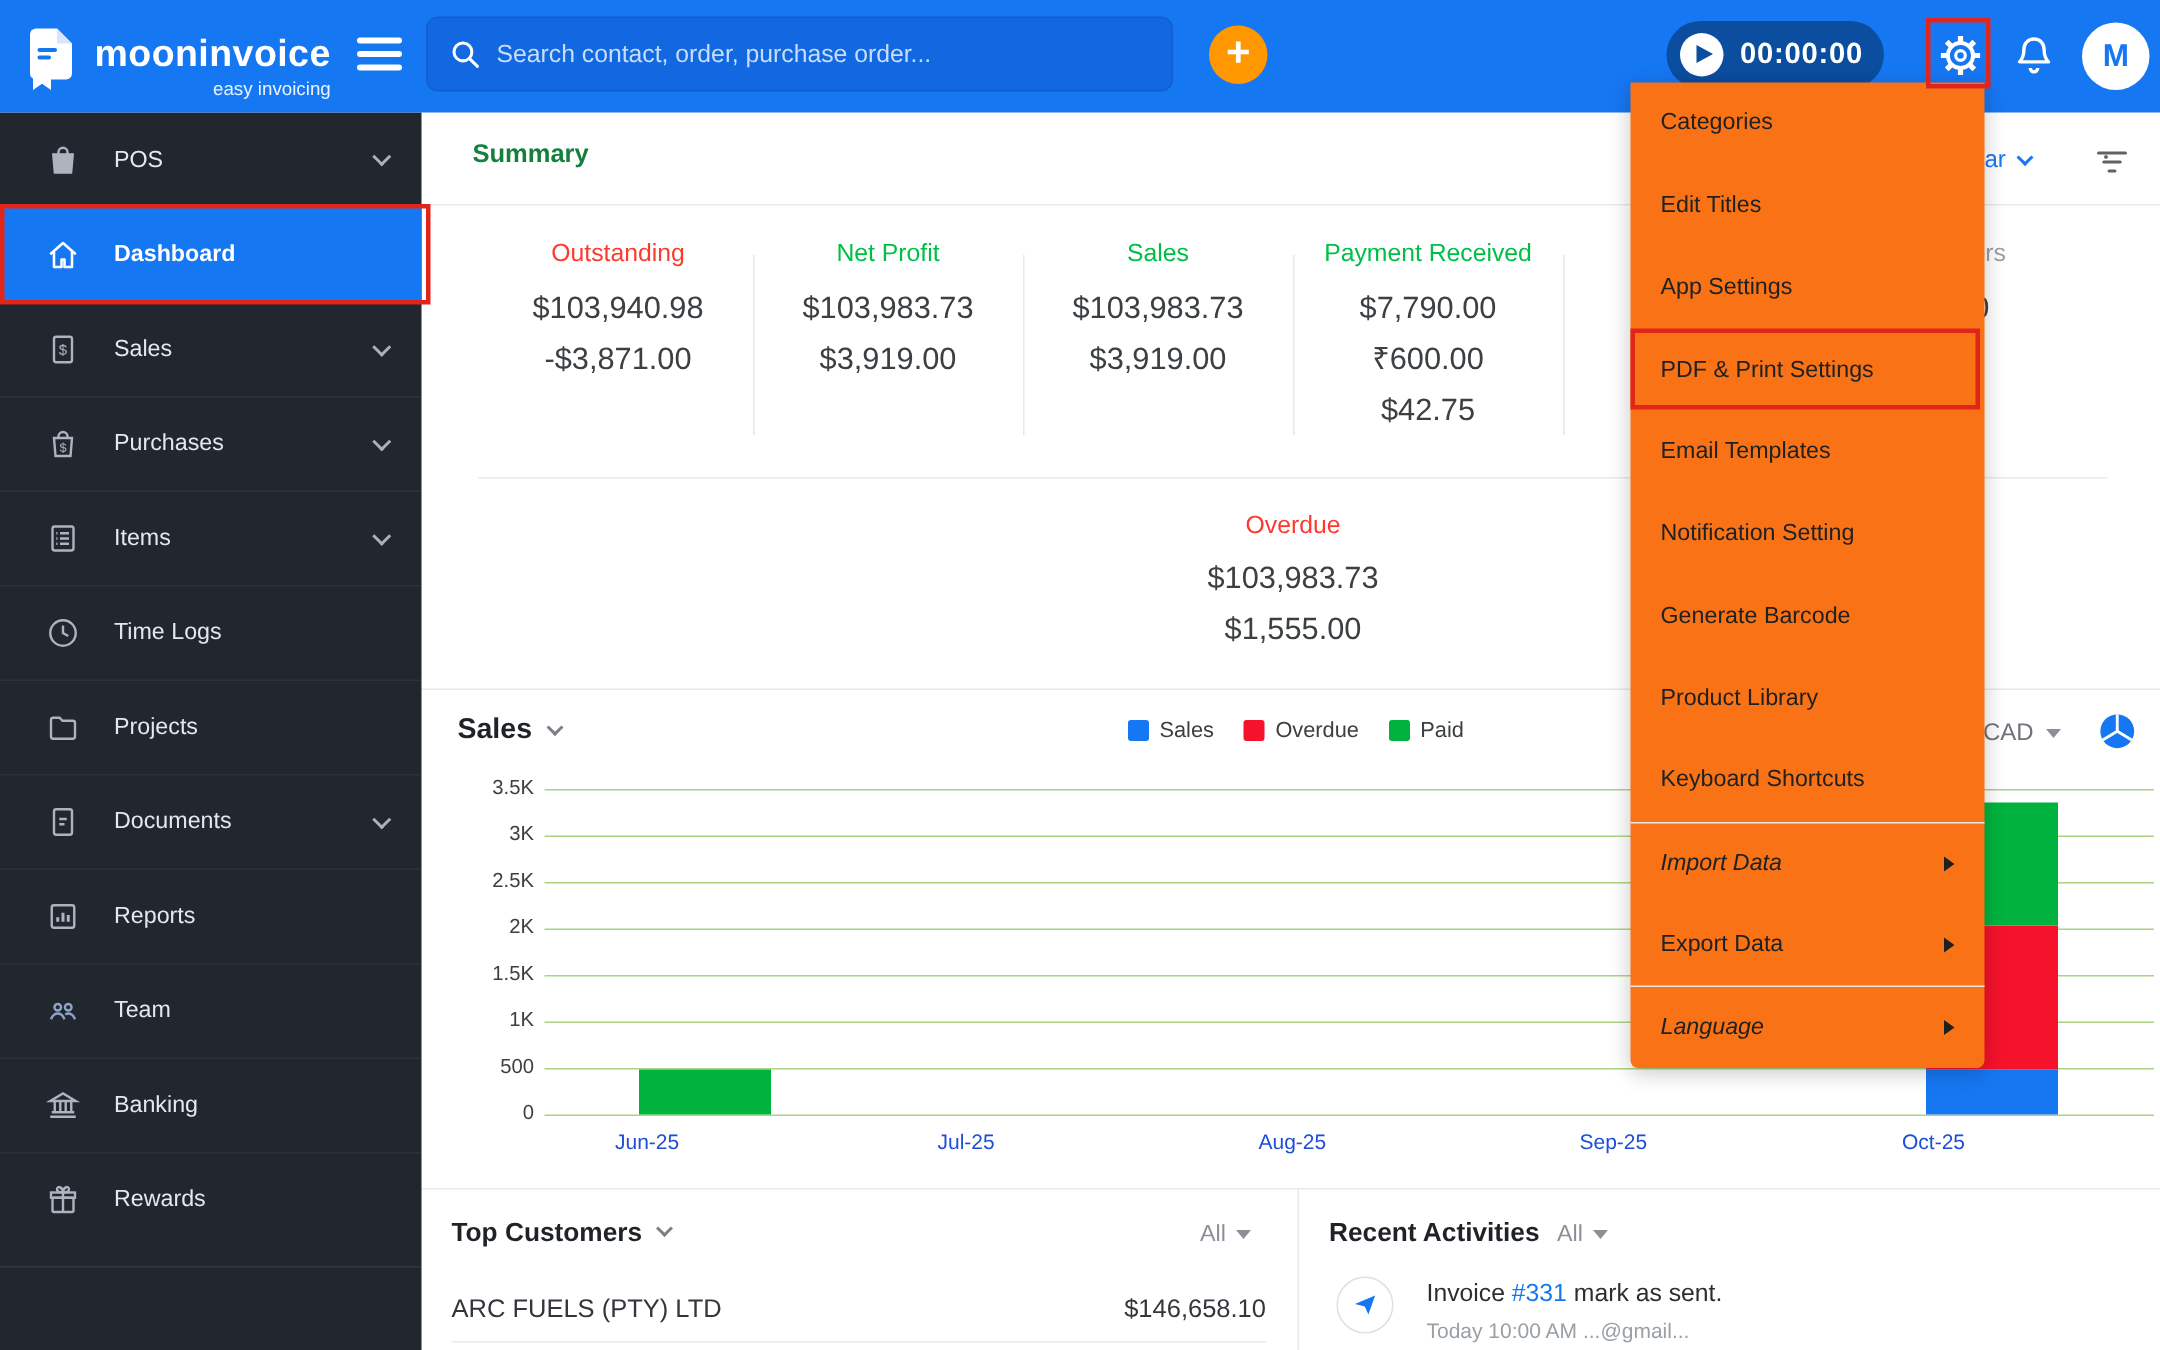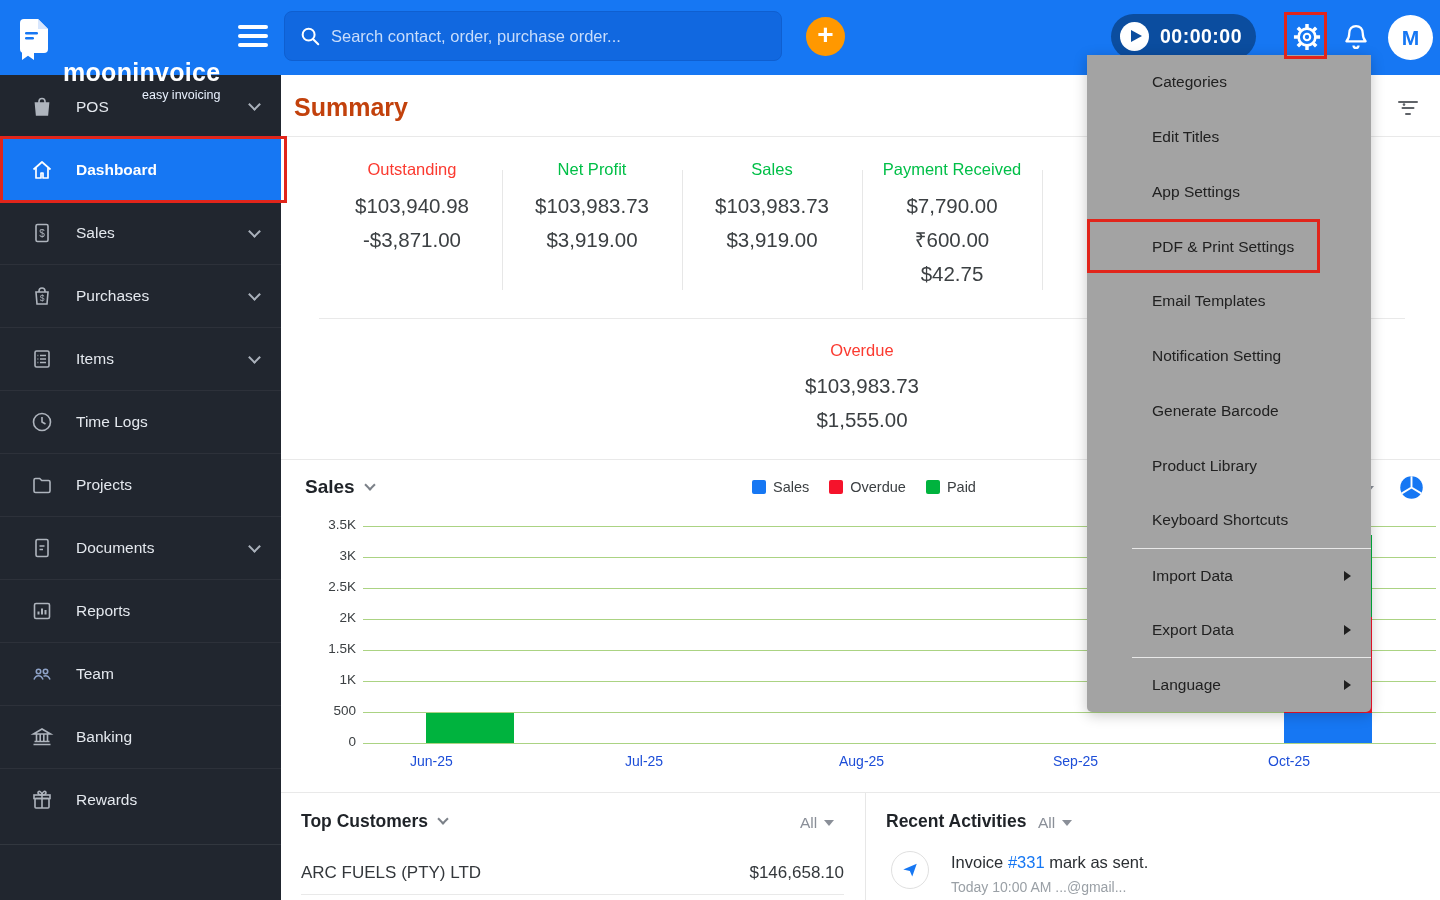--- a/index.html
+++ b/index.html
@@ -39,21 +39,21 @@
   .nav-icon{width:24px;height:24px;flex:none;}
   .nav-label{color:#e4e8ee;font-size:15.5px;margin-left:22px;flex:1;}
   .nav-chev{width:9px;height:9px;border-right:2px solid #aab1bb;border-bottom:2px solid #aab1bb;transform:rotate(45deg);margin-top:-4px;}
   .nav-item.active{background:var(--accent);border-top-color:transparent;}
   .nav-item.active .nav-label{color:#fff;font-weight:bold;}
   .gethelp-wrap{position:absolute;left:0;top:757px;width:281px;border-top:1px solid rgba(255,255,255,.08);padding:16px 0 0 0;margin-top:12px;}
 
   
   .main{position:absolute;left:281px;top:75px;width:1159px;height:825px;background:#fff;}
   .sum-header{position:absolute;left:0;top:0;width:1159px;height:62px;border-bottom:1px solid #e9e9e9;}
-  .sum-title{position:absolute;left:13px;top:18px;font-size:25px;font-weight:bold;color:#c2410c;}
+  .sum-title{position:absolute;left:34px;top:18px;font-size:17px;font-weight:bold;color:#15803d;}
   .period{position:absolute;left:1042px;top:23px;color:var(--accent);font-size:16px;display:flex;align-items:center;gap:9px;cursor:pointer;}
   .chev-blue{width:8px;height:8px;border-right:2px solid var(--accent);border-bottom:2px solid var(--accent);transform:rotate(45deg);margin-top:-4px;}
   .filterbtn{position:absolute;left:1114px;top:21px;width:26px;height:24px;cursor:pointer;}
 
   .stat-col{position:absolute;top:85px;width:180px;text-align:center;}
   .stat-label{font-size:16.5px;margin-bottom:10px;}
   .stat-val{font-size:20.5px;color:#3c4043;line-height:34px;}
   .stat-red .stat-label{color:var(--red);}
   .stat-green .stat-label{color:var(--green);}
   .stat-gray .stat-label{color:var(--gray-label);}
@@ -89,23 +89,23 @@
   .tc-row{position:absolute;left:20px;top:58px;width:543px;height:44px;border-bottom:1px solid #e9e9e9;display:flex;align-items:center;justify-content:space-between;cursor:pointer;}
   .tc-name{font-size:17px;color:#33373b;}
   .tc-amount{font-size:17px;color:#33373b;}
   .ra-item{position:absolute;left:25px;top:58px;display:flex;align-items:flex-start;gap:22px;}
   .ra-avatar{width:38px;height:38px;border-radius:50%;border:1px solid #e0e0e0;background:#fff;display:flex;align-items:center;justify-content:center;flex:none;}
   .ra-line1{font-size:16.5px;color:#2b2f33;margin-top:2px;}
   .ra-link{color:var(--accent);cursor:pointer;}
   .ra-meta{font-size:14px;color:#9aa0a6;margin-top:7px;}
 
   
-  .menu{position:absolute;left:1087px;top:55px;width:284px;height:657px;background:#a3a3a3;box-shadow:0 3px 14px rgba(0,0,0,.22);border-radius:0 0 5px 5px;z-index:40;display:flex;flex-direction:column;padding-left:45px;}
+  .menu{position:absolute;left:1087px;top:55px;width:236px;height:657px;background:#f97316;box-shadow:0 3px 14px rgba(0,0,0,.22);border-radius:0 0 5px 5px;z-index:40;display:flex;flex-direction:column;}
   .menu-item{height:54.75px;flex:none;display:flex;align-items:center;justify-content:space-between;padding:0 20px;font-size:15.5px;color:#212121;cursor:pointer;}
-  .menu-item.sep{border-top:1px solid #e8e8e8;}
+  .menu-item.sep{border-top:1px solid #e8e8e8;font-style:italic;}
   .arrow-r{width:0;height:0;border-top:5.5px solid transparent;border-bottom:5.5px solid transparent;border-left:7.5px solid #1f1f1f;}
 
   
   .hlbox{position:absolute;border:3px solid var(--hl-red);z-index:70;pointer-events:none;}
   .hl-dashboard{left:0;top:136px;width:287px;height:67px;}
   .hl-gear{left:1284px;top:12px;width:43px;height:47px;}
   .hl-pdf{left:1087px;top:219px;width:233px;height:54px;}
 </style>
 </head>
 <body>
@@ -362,21 +362,21 @@
 
   <header class="topbar">
     <div class="logo-wrap">
       <svg width="40" height="44" viewBox="0 0 40 44">
         <path fill="#fff" d="M6 6a4 4 0 0 1 4-4h14l10 10v20a4 4 0 0 1-4 4H22v0H10a4 4 0 0 1-4-4z"></path>
         <path d="M24 2l10 10H24z" fill="#d7e6fd"></path>
         <rect x="11" y="15" width="13" height="2.6" rx="1.3" fill="#1677f3"></rect>
         <rect x="11" y="20" width="9" height="2.6" rx="1.3" fill="#1677f3"></rect>
         <path d="M8 30h12v13l-6-4.2L8 43z" fill="#fff"></path>
       </svg>
-      <span style="margin-left:9px;display:flex;flex-direction:column;align-items:flex-end;margin-top:36px;">
+      <span style="margin-left:9px;display:flex;flex-direction:column;align-items:flex-end;">
         <span class="brand">mooninvoice</span>
         <span class="tagline">easy invoicing</span>
       </span>
     </div>
     <div class="hamburger">
         <span></span>
         <span></span>
         <span></span>
       </div>
     <div class="search">

